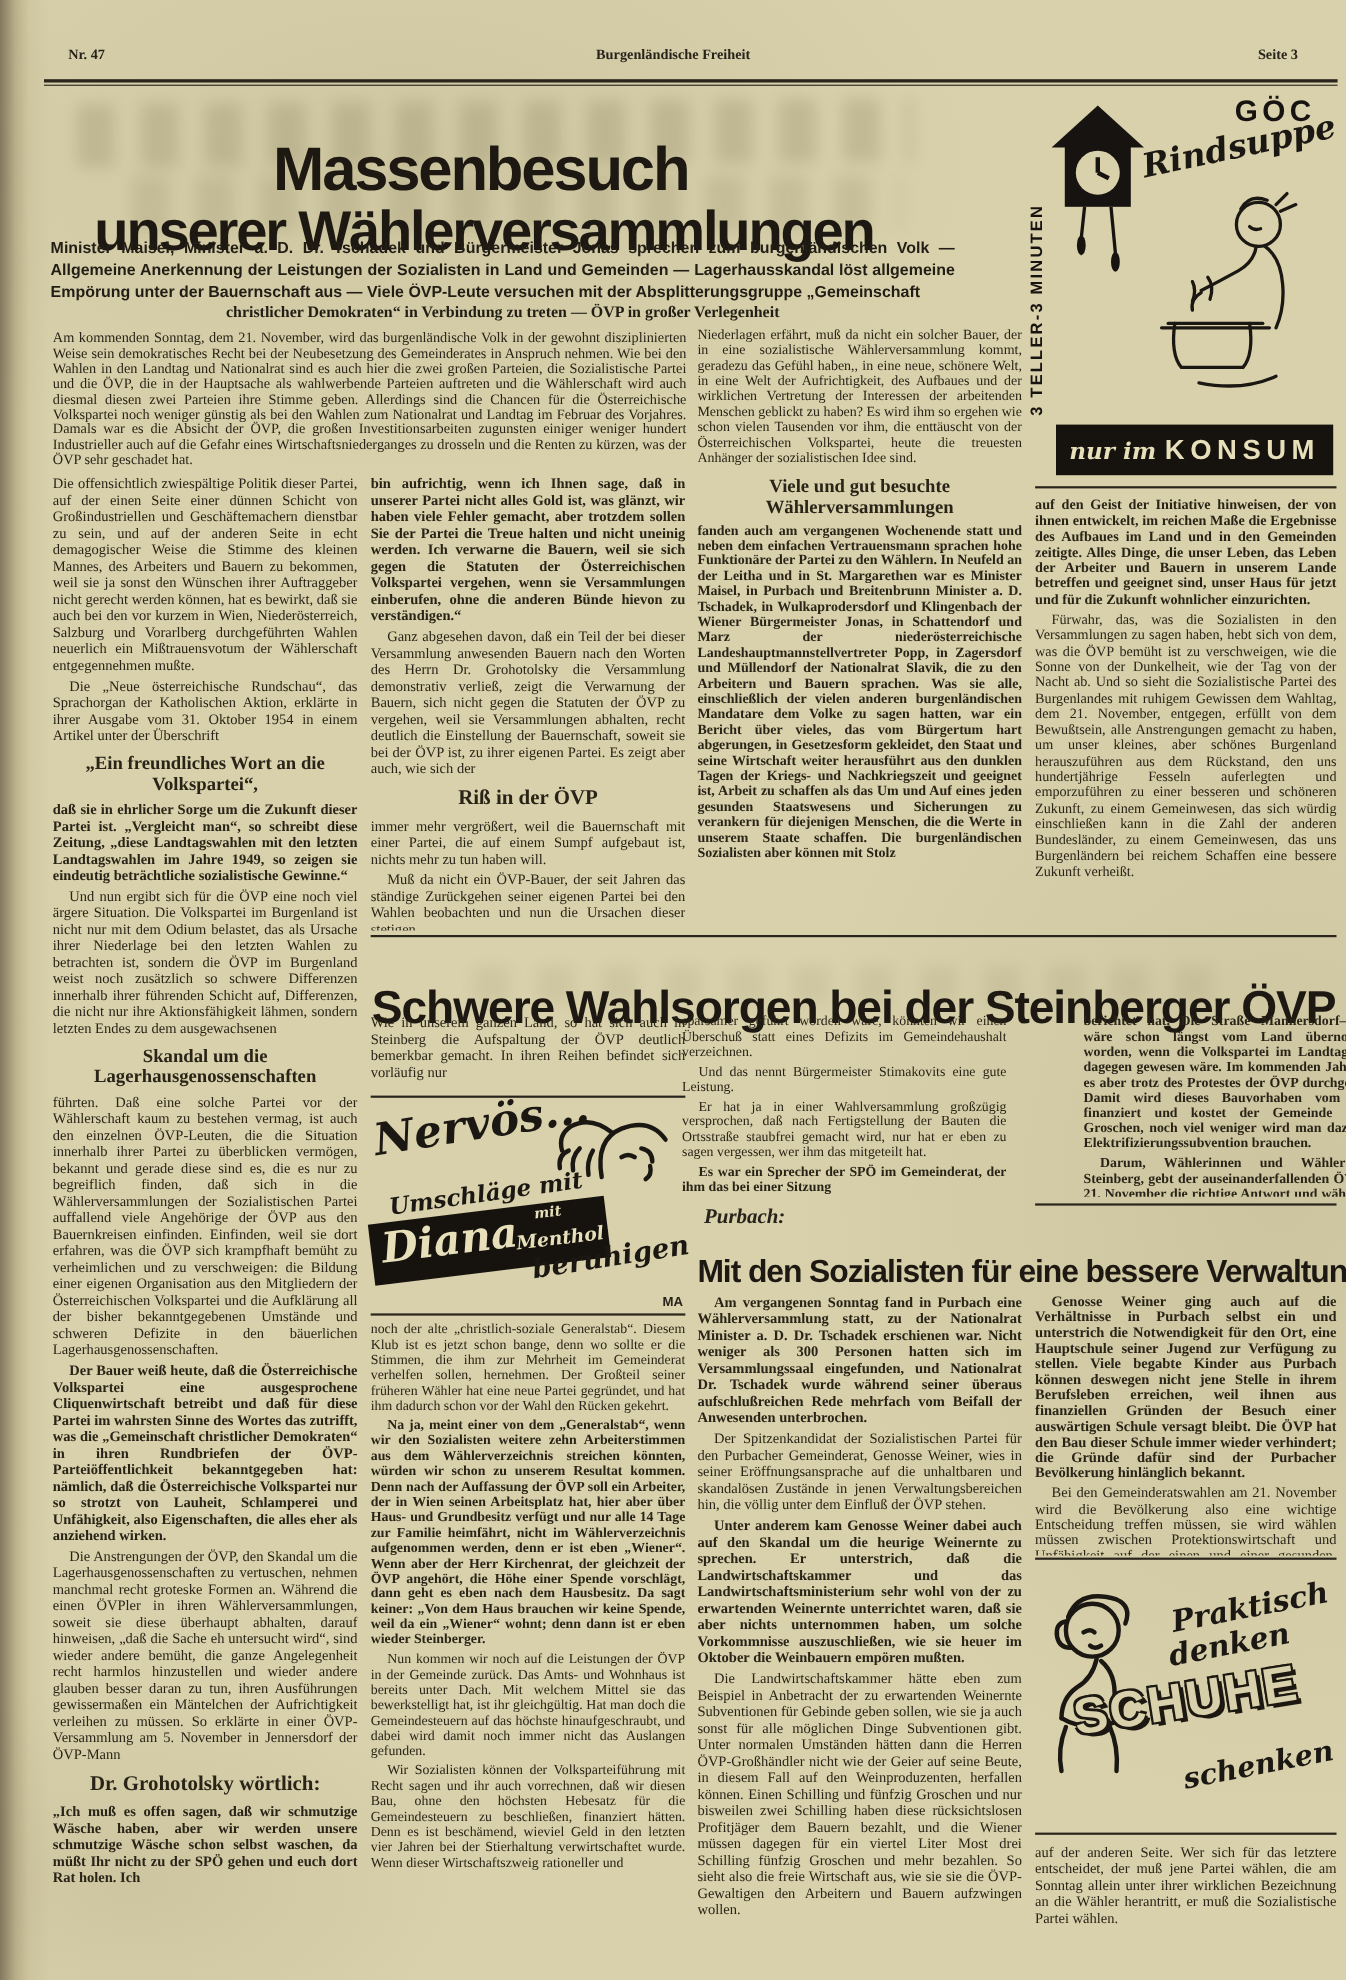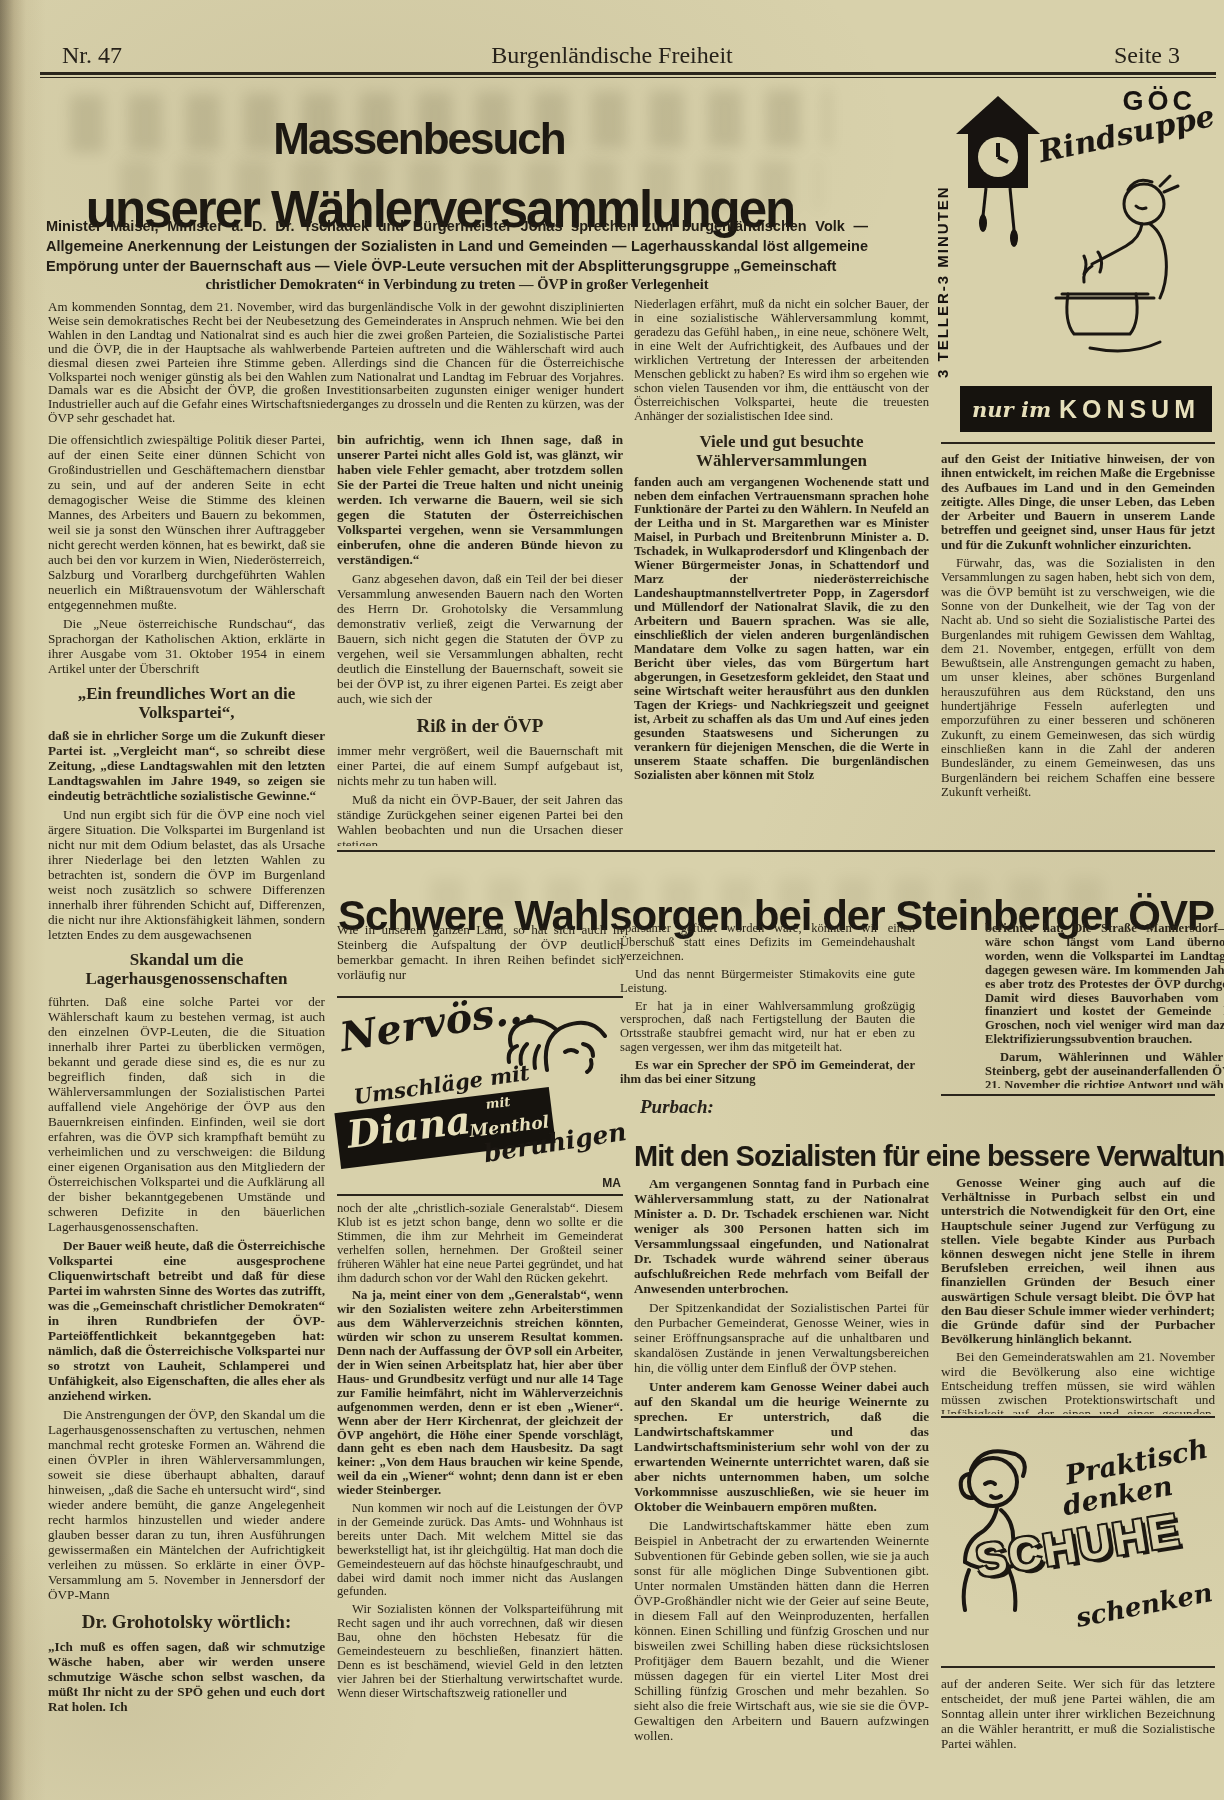--- a/index.html
+++ b/index.html
@@ -7,37 +7,37 @@
         background:#d8d1ab;
         background-image:
           radial-gradient(ellipse 900px 500px at 30% 8%, rgba(120,105,70,.10), transparent 60%),
           radial-gradient(ellipse 700px 900px at 95% 60%, rgba(125,110,75,.12), transparent 65%),
           radial-gradient(ellipse 500px 300px at 10% 95%, rgba(110,95,60,.10), transparent 60%),
           linear-gradient(90deg, rgba(60,48,30,.55) 0px, rgba(120,100,66,.30) 14px, rgba(160,140,100,.12) 26px, rgba(0,0,0,0) 46px);
         color:#27221a;}
   [data-name]{box-sizing:border-box;}
   .abs{position:absolute;}
   
-  .hdr{font-family:"Liberation Serif",serif;font-weight:normal;font-size:24px;}
+  .hdr{font-family:"Liberation Serif",serif;font-weight:bold;font-size:13px;}
   .hdr-left{left:62px;top:42px;}
   .hdr-center{left:0;right:0;top:42px;text-align:center;}
   .hdr-right{right:44px;top:42px;}
   .rule-double{left:40px;width:1176px;top:72px;height:6px;
       border-top:3px solid #2a251c;border-bottom:1px solid #2a251c;}
   .thinrule{height:0;border-top:2px solid #2a251c;}
   
   .ghost{filter:blur(7px);opacity:.16;background:
       repeating-linear-gradient(90deg,#57502e 0 34px,transparent 34px 58px);}
   .g1{left:70px;top:92px;width:760px;height:58px;transform:rotate(-.4deg);}
   .g2{left:120px;top:160px;width:700px;height:50px;opacity:.12;}
   .g3{left:430px;top:878px;width:680px;height:34px;opacity:.08;}
   
   .hl{font-family:"Liberation Sans",sans-serif;font-weight:bold;color:#1d1912;
       text-align:center;letter-spacing:-2px;line-height:1;}
-  .hl1{left:14px;width:810px;top:88px;font-size:44px;}
+  .hl1{left:32px;width:810px;top:88px;font-size:56px;}
   .hl2{left:20px;width:840px;top:150px;font-size:51px;}
   .subhead{left:46px;width:822px;top:216px;font-family:"Liberation Sans",sans-serif;
       font-weight:bold;font-size:14.5px;line-height:20px;text-align:justify;color:#221d15;}
   .subhead-last{left:46px;width:822px;top:276px;font-family:Liberation Serif, serif;
       font-weight:bold;font-size:14.5px;text-align:center;color:#221d15;}
   
   .col{font-family:"Liberation Serif",serif;font-size:13.2px;line-height:15px;
        text-align:justify;overflow:hidden;color:#2a2418;}
   .col.dense{font-size:12.6px;line-height:13.9px;}
   .para{margin:0 0 4px 0;text-indent:15px;}

